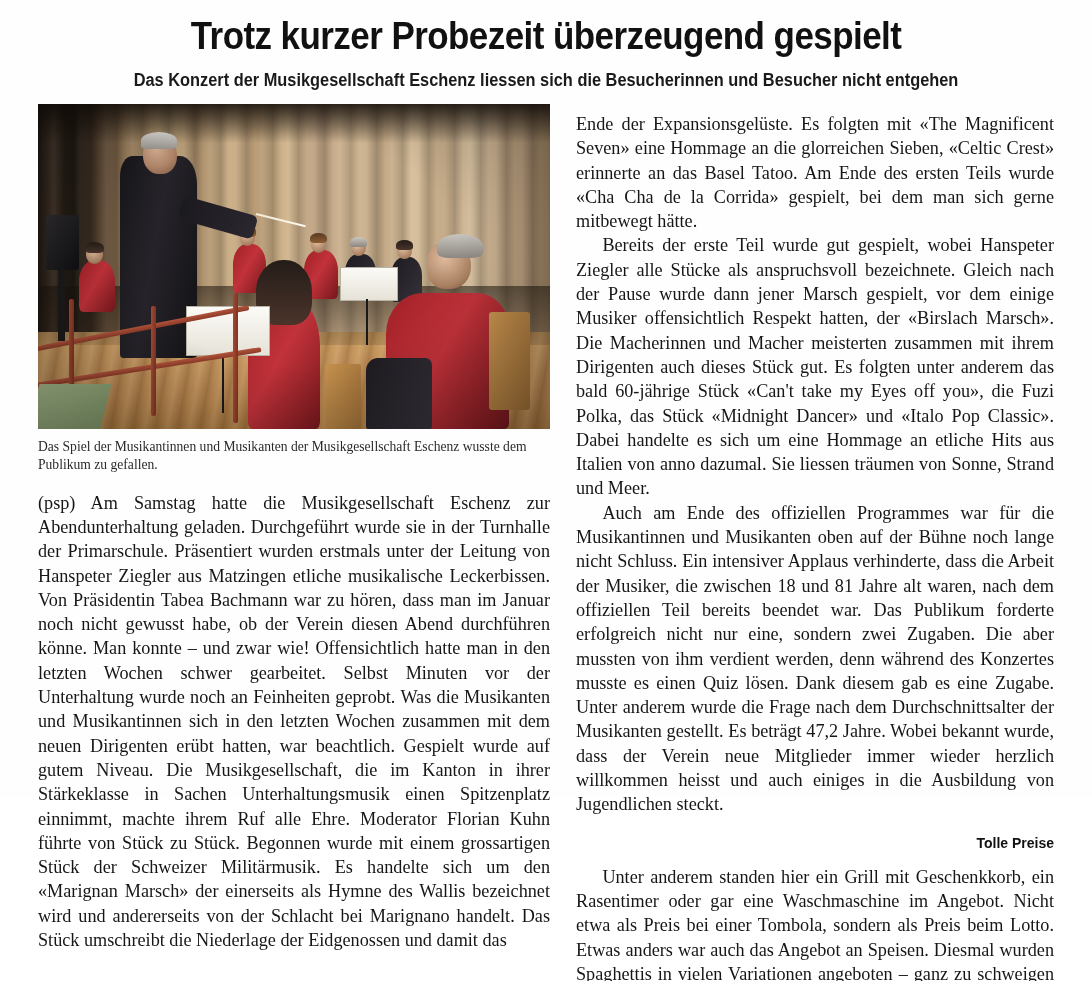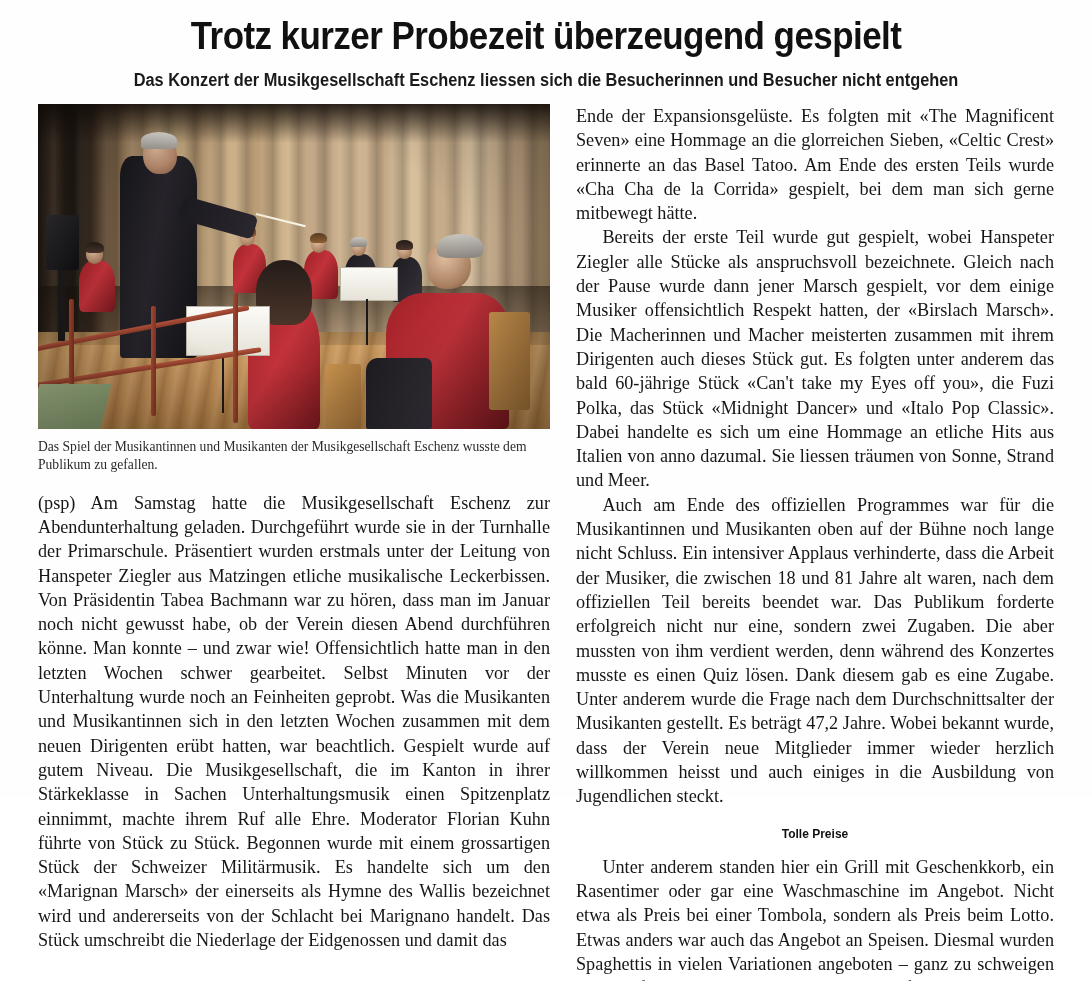--- a/index.html
+++ b/index.html
@@ -245,27 +245,27 @@
     margin: 0;
     font-size: 18.2px;
     line-height: 1.335;
     text-align: justify;
     text-justify: inter-word;
     hyphens: manual;
     color: #161616;
   }
   .body-text p + p { text-indent: 1.45em; }
   .col-left .body-text { margin-top: 16px; }
-  .col-right .body-text { margin-top: 0; }
+  .col-right .body-text { margin-top: 8px; }
 
   .section-head {
     font-family: "Liberation Sans", "DejaVu Sans", sans-serif;
     font-weight: 700;
-    font-size: 12px;
-    text-align: center;
+    font-size: 14px;
+    text-align: right;
     margin: 18px 0 14px 0;
     color: #111;
   }
 </style>
 </head>
 <body>
 
 <div class="page">
 
   <div class="headline-block">

